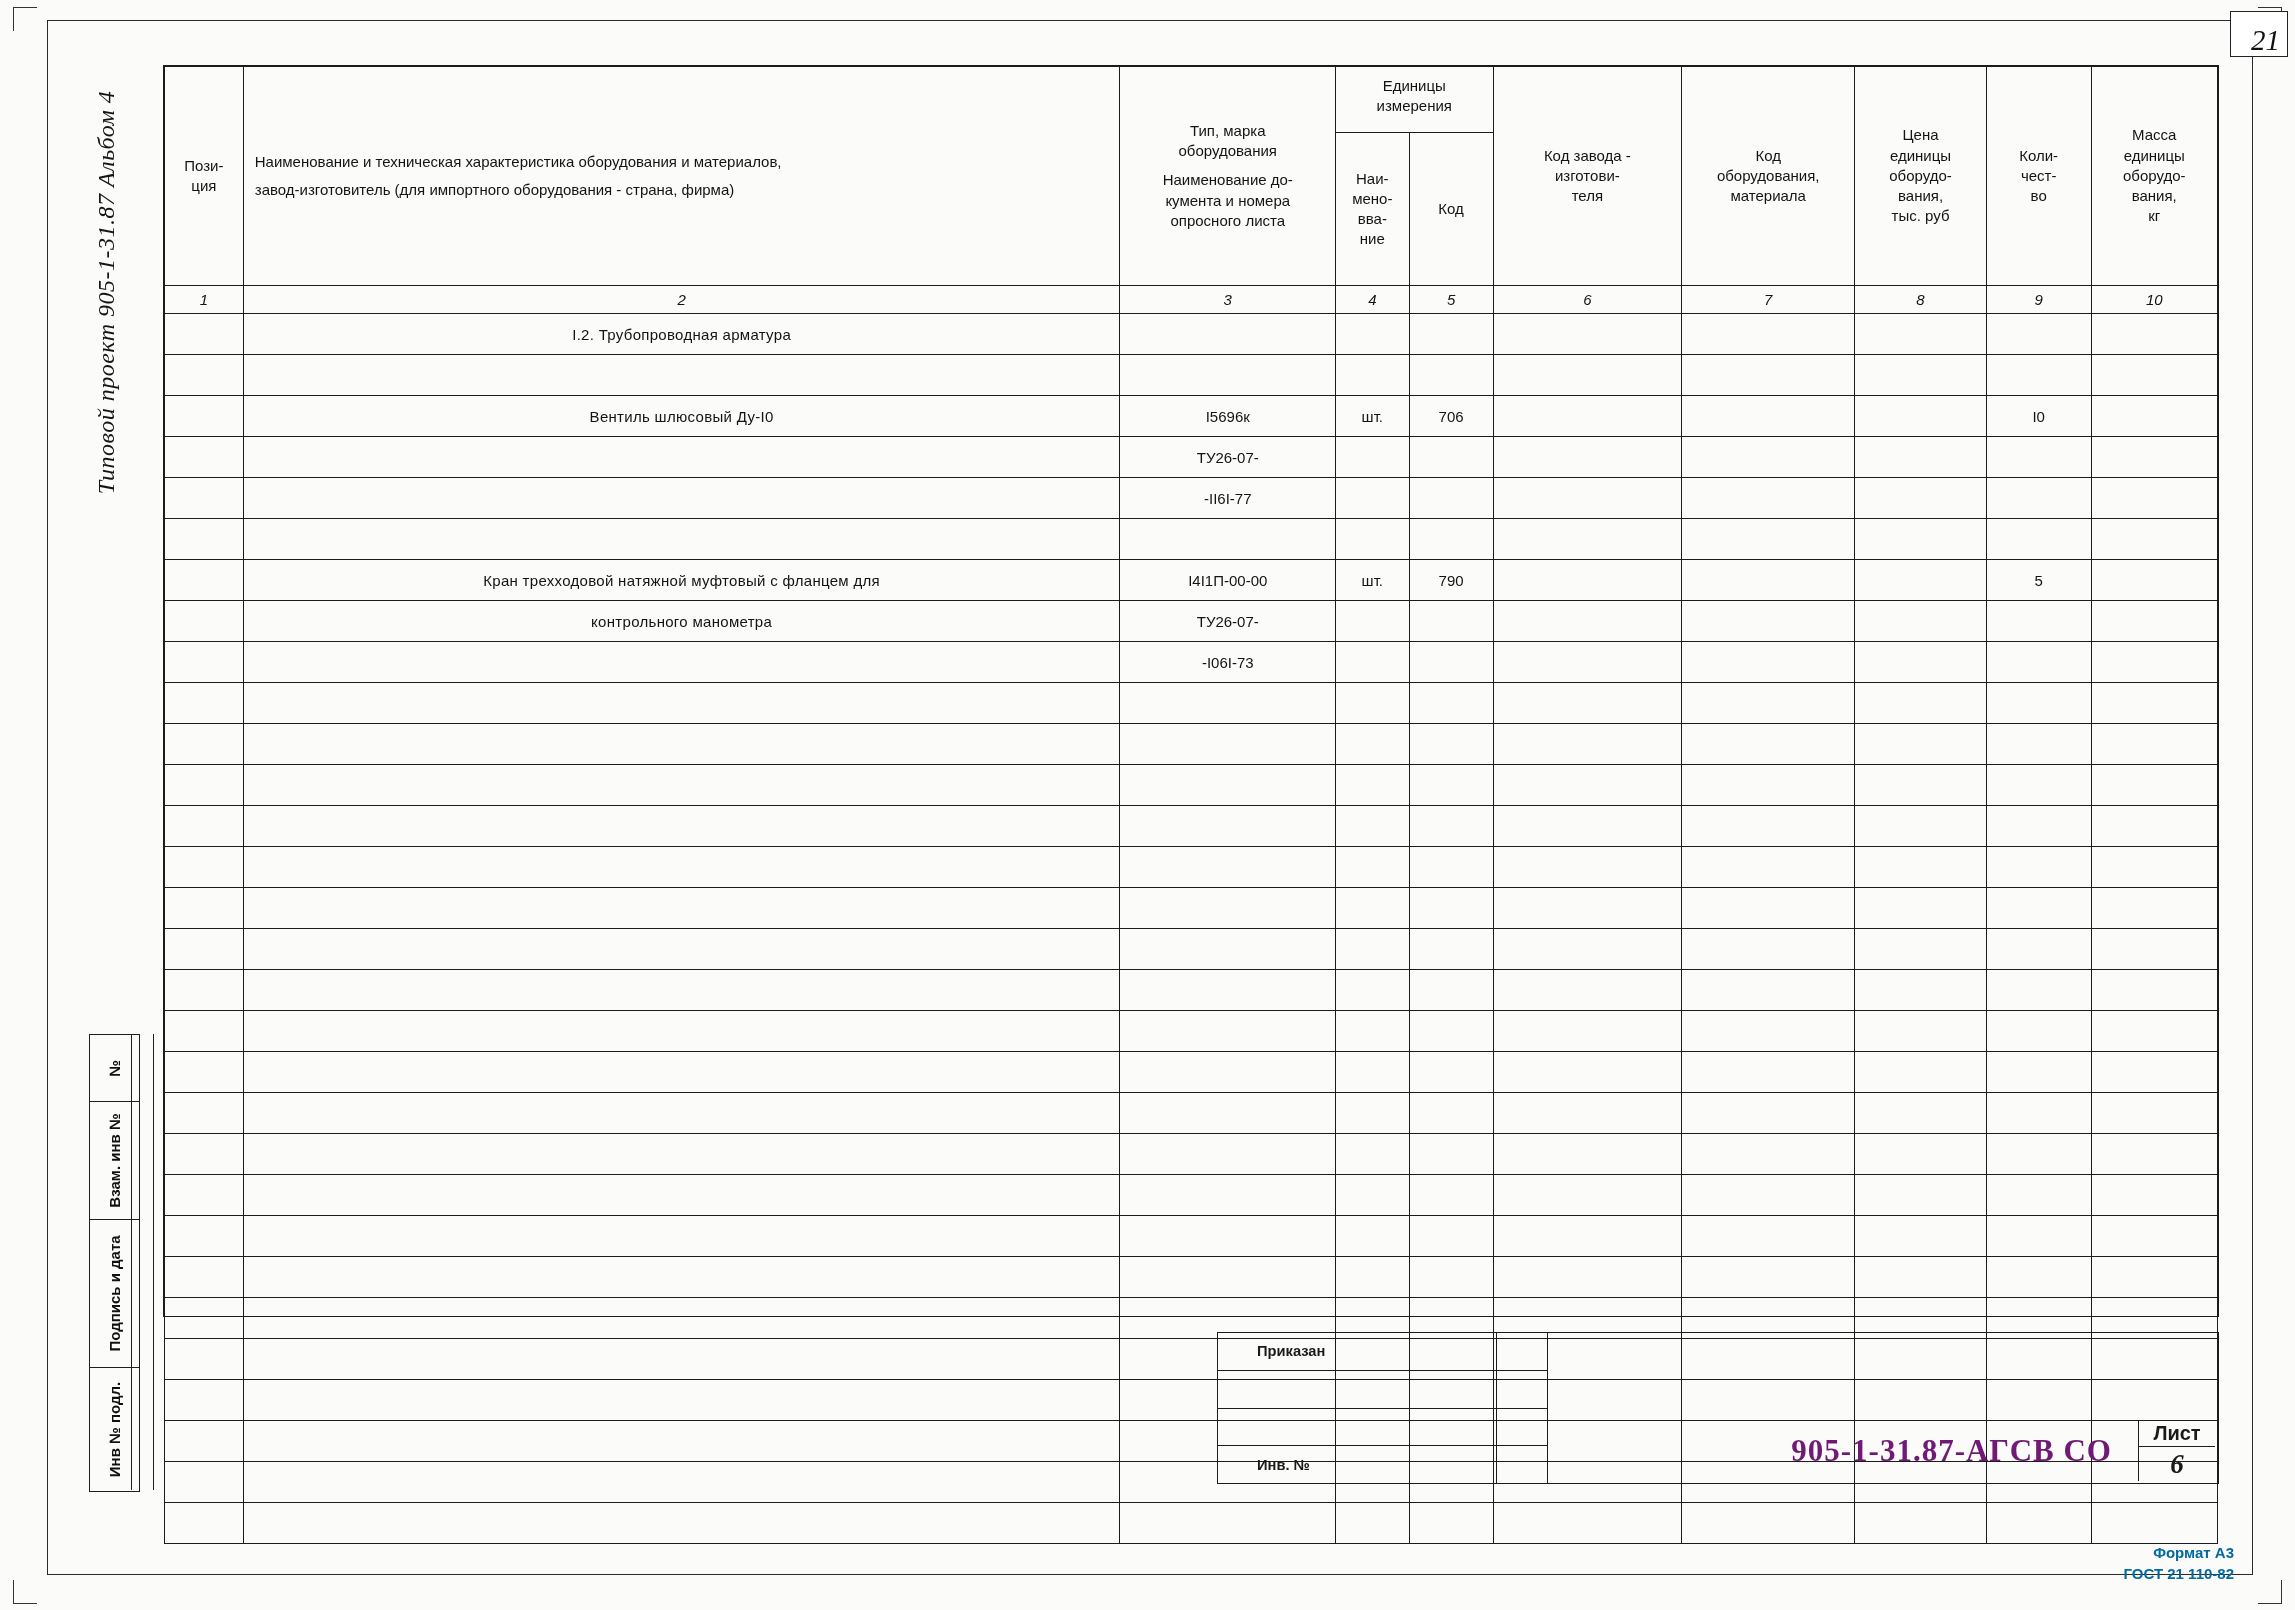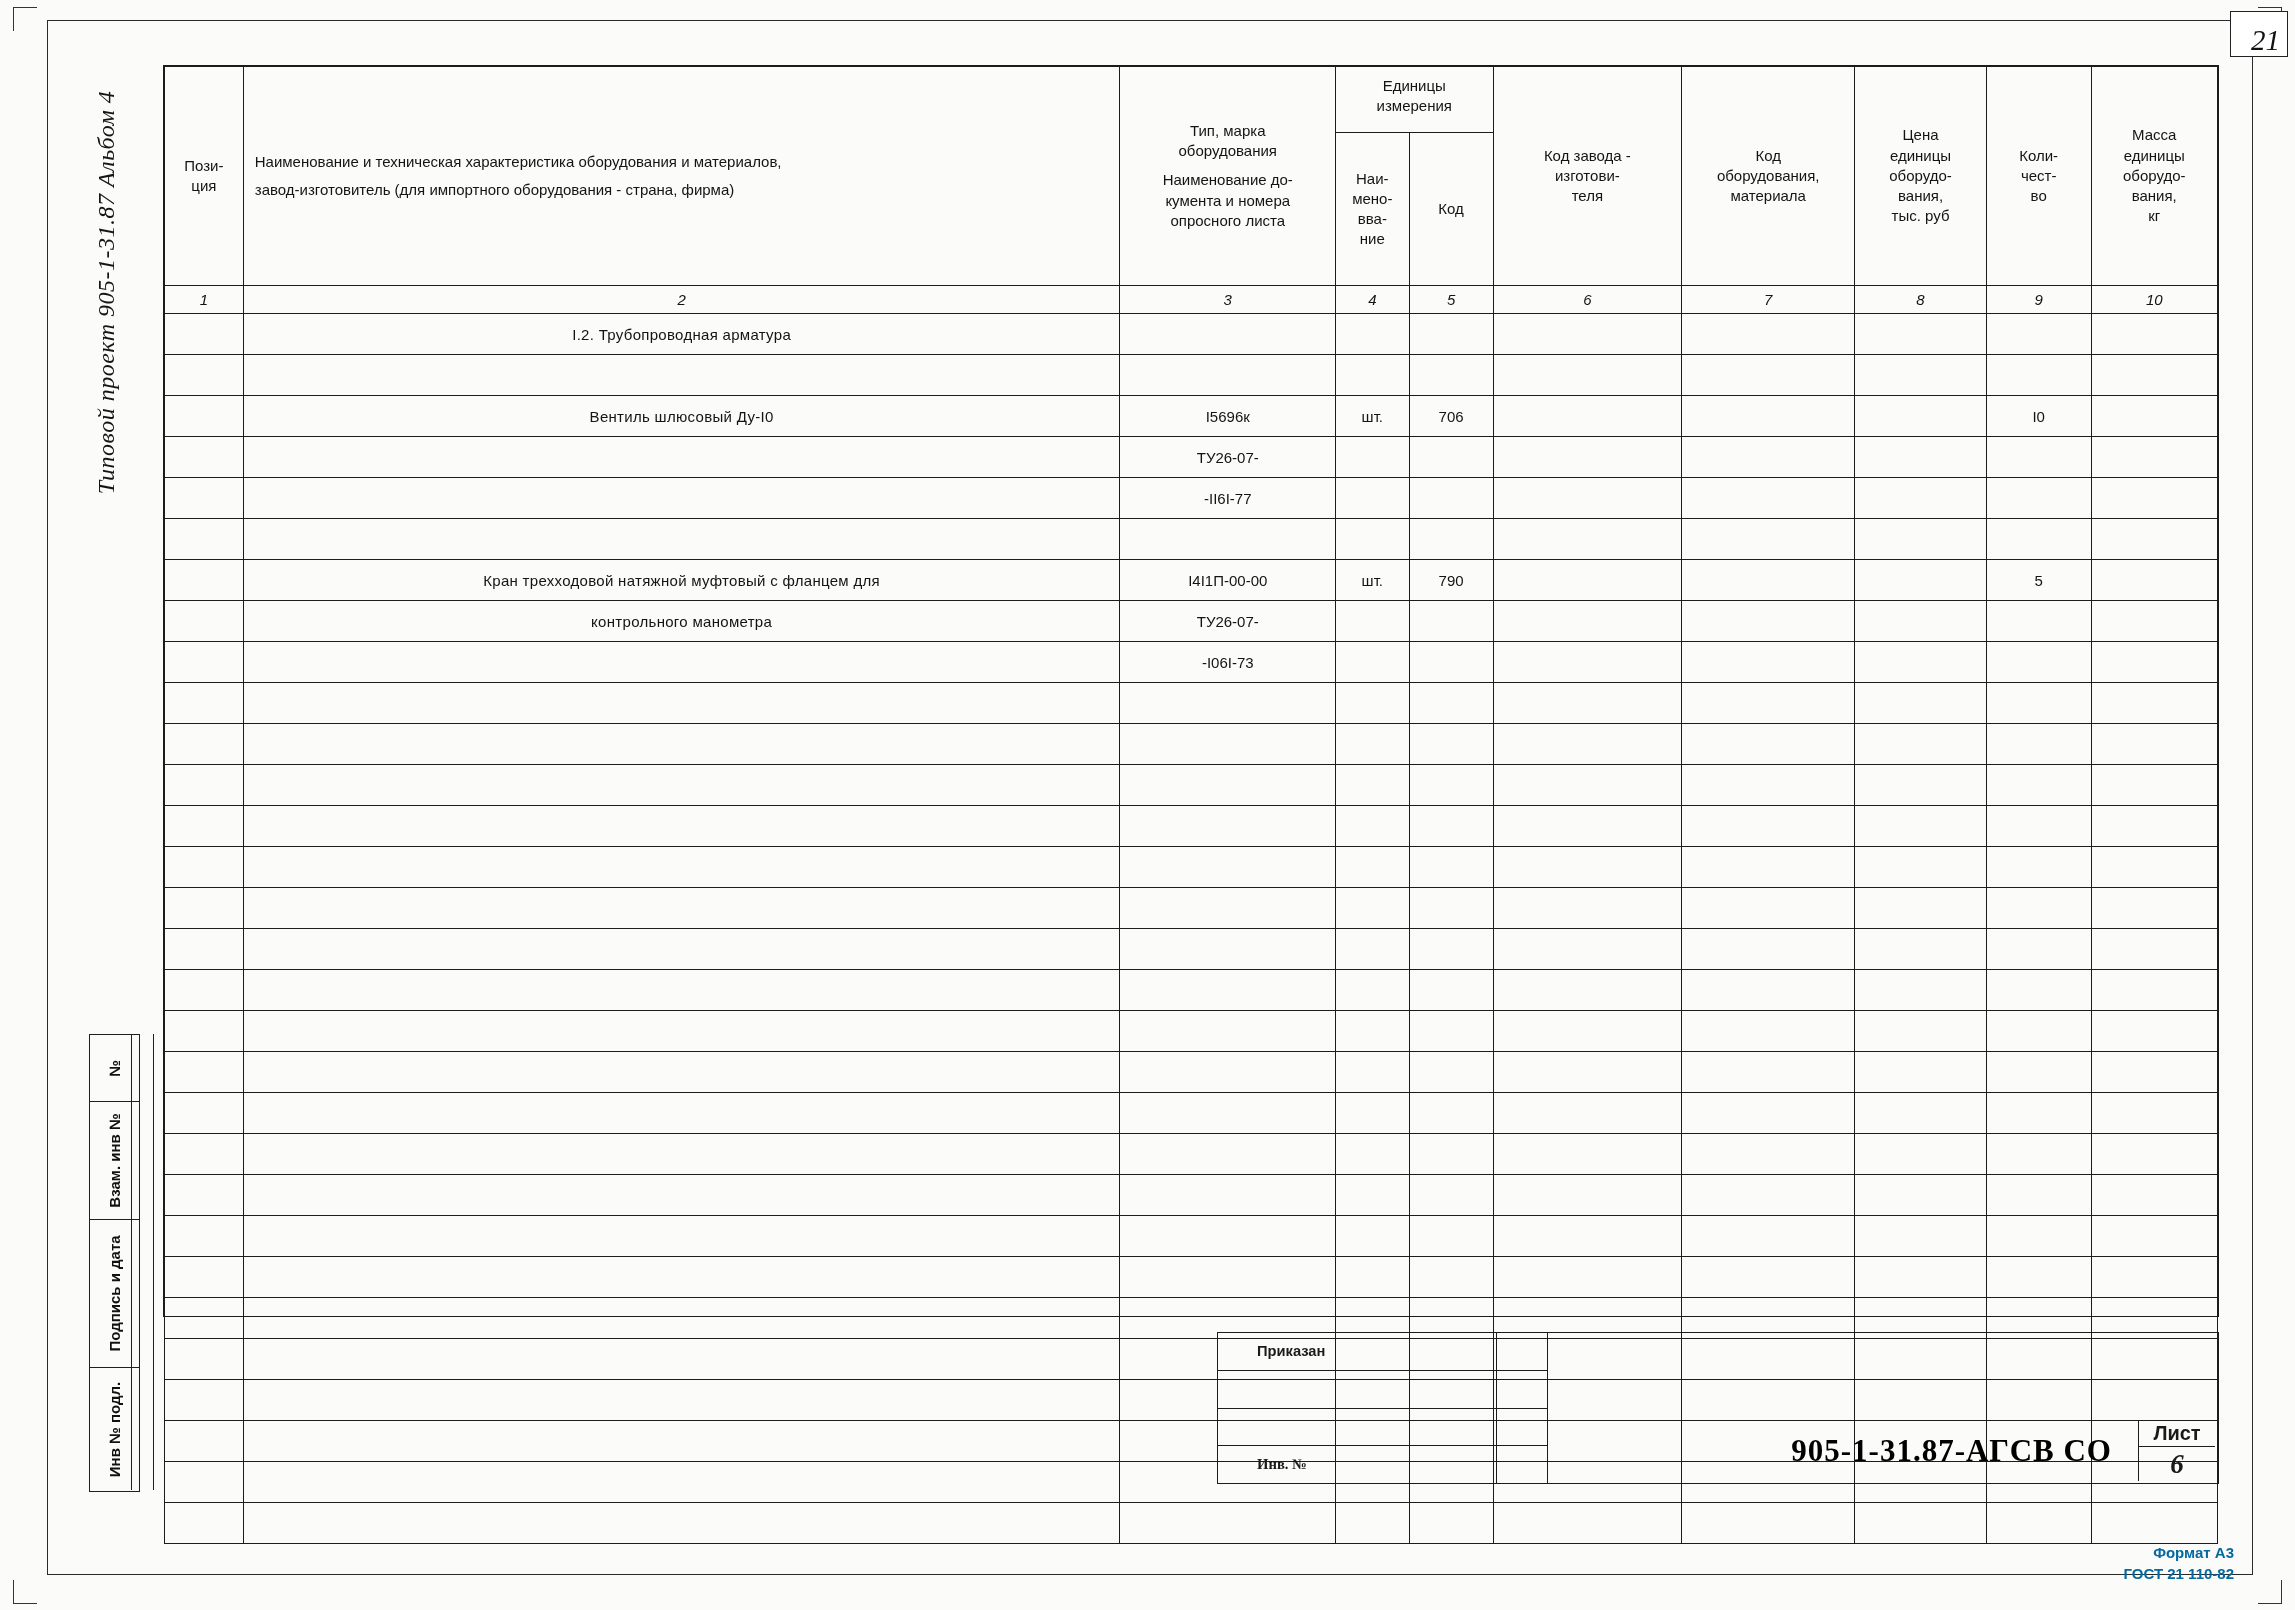--- a/index.html
+++ b/index.html
@@ -195,21 +195,21 @@
     width: 329px;
     border-right: 1.5px solid #1c1c1c;
     display: flex;
     flex-direction: column;
   }
   .tb-left-row {
     flex: 1;
     border-bottom: 1px solid #1c1c1c;
     display: flex;
   }
-  .tb-left-row:last-child { border-bottom: none; font-family: Liberation Serif, serif; }
+  .tb-left-row:last-child { border-bottom: none; }
   .tb-left-c1 {
     width: 152px;
     border-right: 1px solid #1c1c1c;
     display: flex;
     align-items: center;
     padding-left: 7px;
     font-size: 14.7px;
     font-weight: bold;
     margin-left: 32px;
   }
@@ -226,21 +226,21 @@
     position: relative;
   }
   .tb-code {
     font-family: "Liberation Serif", serif;
     font-weight: bold;
     font-size: 31px;
     letter-spacing: 1px;
     position: absolute;
     right: 106px;
     bottom: 14px;
-    color: #000000;
+    color: #701a75;
   }
   .tb-sheet {
     position: absolute;
     right: 3px;
     bottom: 2px;
     width: 76px;
     height: 60px;
     border-left: 1.5px solid #1c1c1c;
     border-top: 1.5px solid #1c1c1c;
     display: flex;

